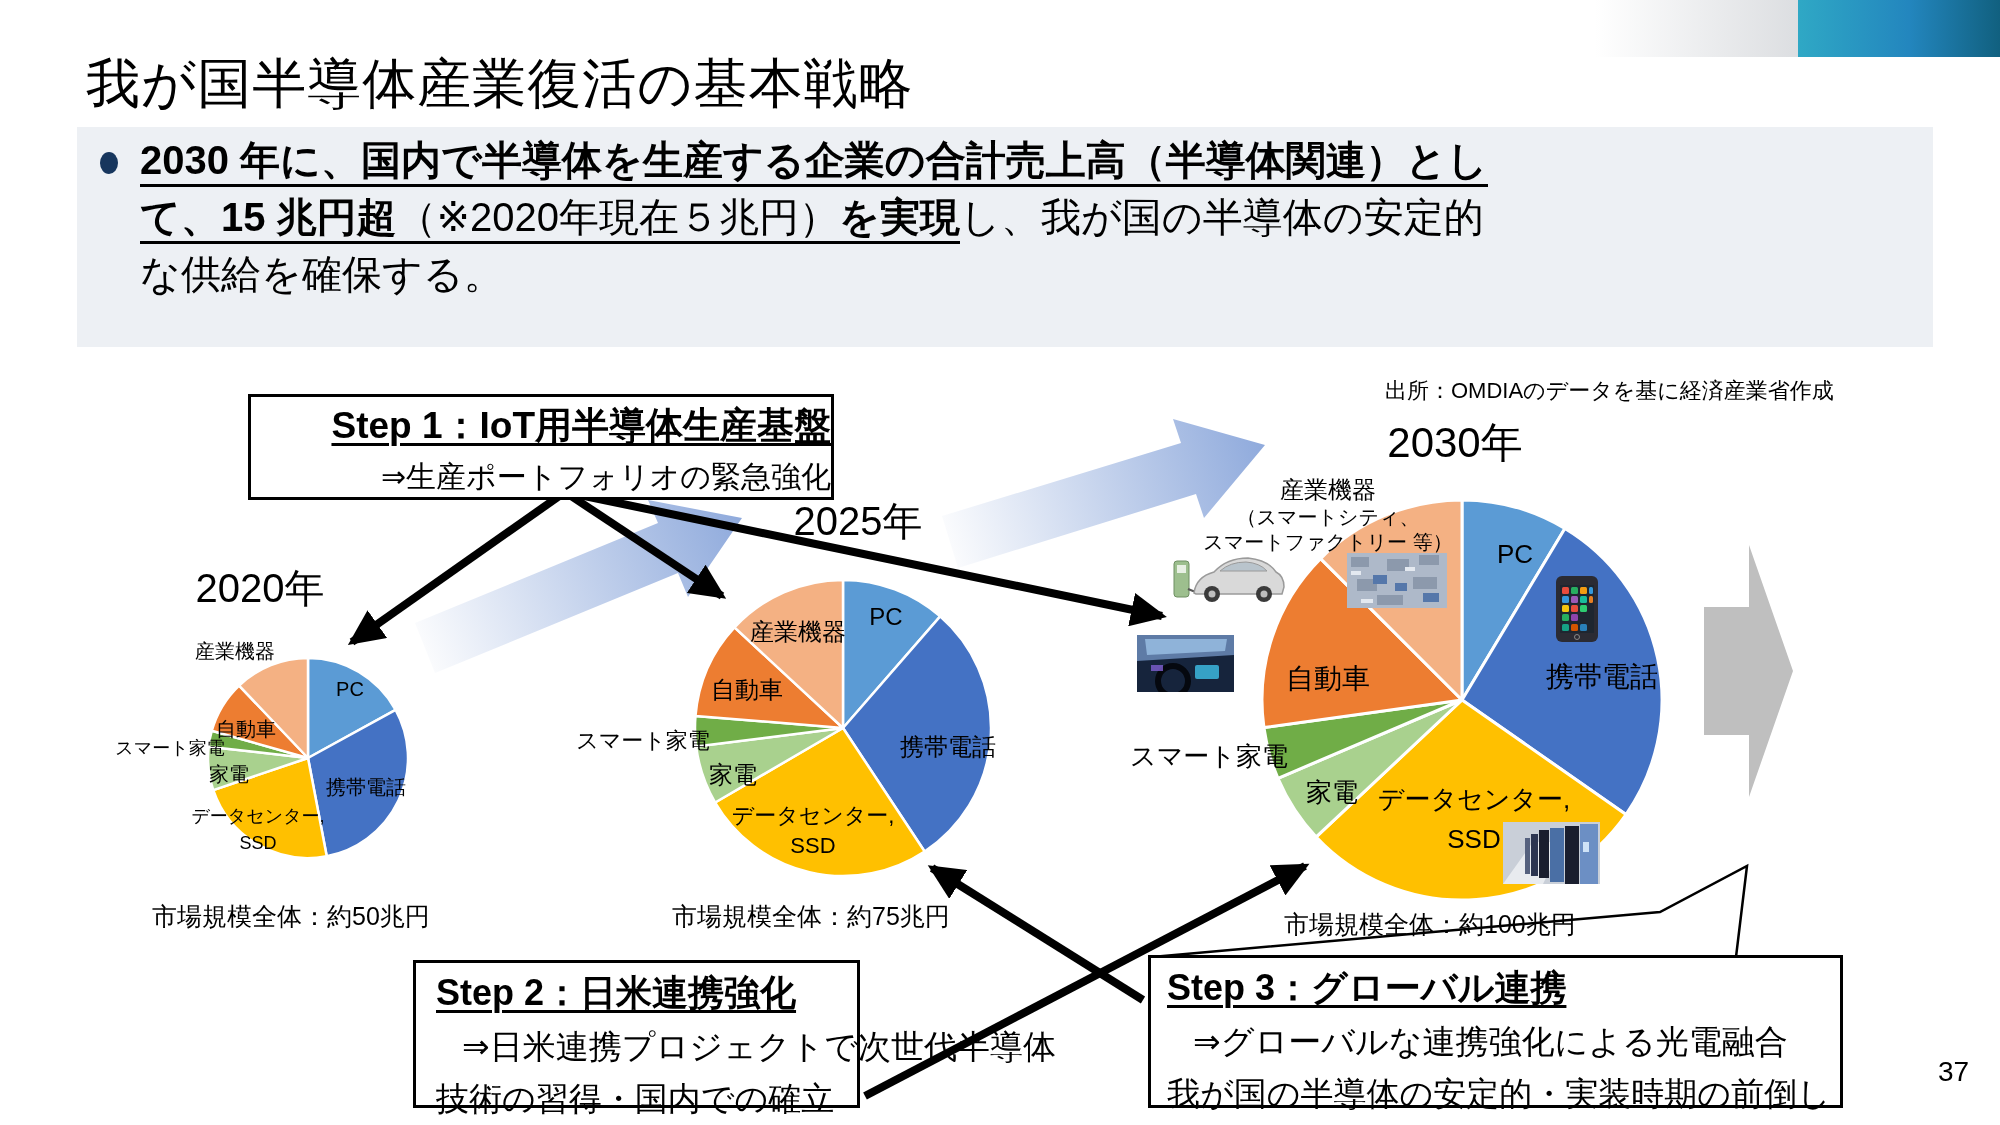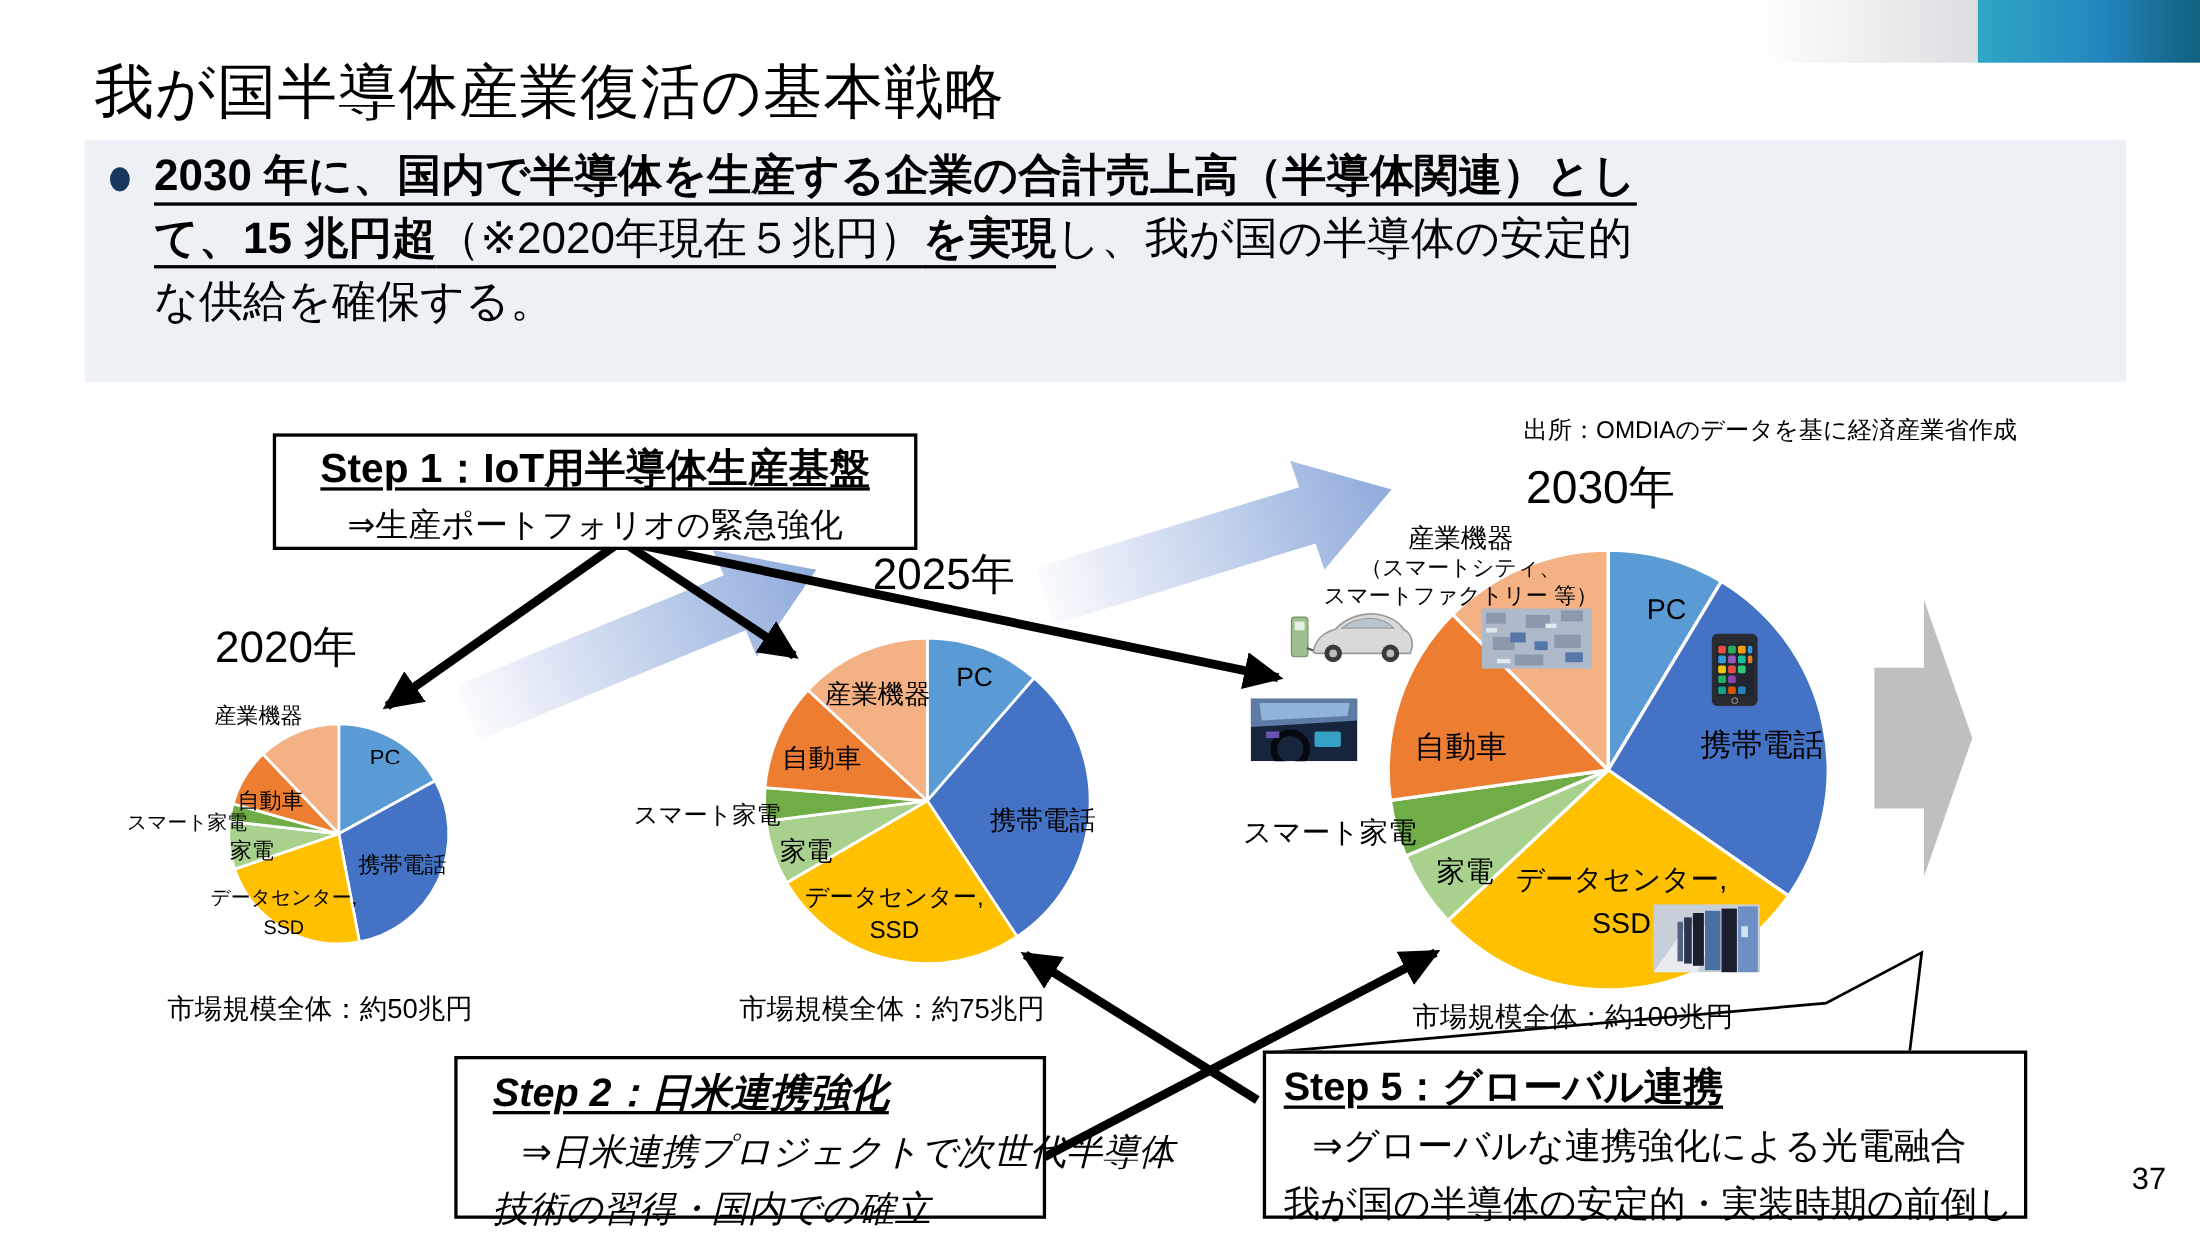--- a/index.html
+++ b/index.html
@@ -22,24 +22,24 @@
   
   .source-note{left:1385px;top:376px;font-size:22px;white-space:nowrap;}
   
   .year-label{font-size:40px;white-space:nowrap;transform:translateX(-50%);}
   
   .market-label{font-size:25px;white-space:nowrap;z-index:3;}
   
   .step-box{background:#fff;border:3px solid #000;z-index:4;box-sizing:border-box;}
   .step-title{font-weight:bold;text-decoration:underline;text-decoration-thickness:3px;text-underline-offset:5px;white-space:nowrap;}
   .step-line{white-space:nowrap;}
-  #step1-box{left:248px;top:394px;width:586px;height:106px;text-align:center;padding-top:4px;}
+  #step1-box{left:248px;top:394px;width:586px;height:106px;text-align:right;padding-top:4px;}
   #step1-box .step-title{font-size:37px;}
   #step1-box .step-line{font-size:30px;margin-top:6px;}
-  #step2-box{left:413px;top:960px;width:538px;height:148px;padding:6px 0 0 32px;font-style:italic;}
+  #step2-box{left:413px;top:960px;width:447px;height:148px;padding:6px 0 0 20px;}
   #step2-box .step-title,#step3-box .step-title{font-size:36px;}
   #step2-box .step-line,#step3-box .step-line{font-size:33px;margin-top:7px;}
   #step3-box{left:1148px;top:955px;width:695px;height:153px;padding:6px 0 0 16px;}
   .indent1{padding-left:26px;}
   
   #pie-layer{left:0;top:0;width:2000px;height:1125px;z-index:1;}
   #arrow-layer{left:0;top:0;z-index:2;}
   .pie-label{position:absolute;z-index:3;text-align:center;transform:translateX(-50%);white-space:nowrap;line-height:1.15;}
   .photo{z-index:3;}
   .page-number{left:1938px;top:1056px;font-size:28px;}
@@ -200,21 +200,21 @@
 <div id="step1-box" class="abs step-box">
   <div class="step-title">Step 1：IoT用半導体生産基盤</div>
   <div class="step-line">⇒生産ポートフォリオの緊急強化</div>
 </div>
 <div id="step2-box" class="abs step-box">
   <div class="step-title">Step 2：日米連携強化</div>
   <div class="step-line indent1">⇒日米連携プロジェクトで次世代半導体</div>
   <div class="step-line">技術の習得・国内での確立</div>
 </div>
 <div id="step3-box" class="abs step-box">
-  <div class="step-title">Step 5：グローバル連携</div>
+  <div class="step-title">Step 3：グローバル連携</div>
   <div class="step-line indent1">⇒グローバルな連携強化による光電融合</div>
   <div class="step-line">我が国の半導体の安定的・実装時期の前倒し</div>
 </div>
 
 <svg class="abs photo" style="left:1172px;top:545px;" width="115" height="60" viewBox="0 0 115 60">
   <rect x="2" y="16" width="15" height="36" rx="3" fill="#9dbf8e" stroke="#6e8f62"></rect>
   <rect x="5" y="20" width="9" height="8" fill="#e8f0e4"></rect>
   <path d="M16,44 Q24,48 30,46" stroke="#555" stroke-width="2" fill="none"></path>
   <path d="M22,48 Q24,32 42,27 Q55,13 76,13 Q96,15 104,27 Q112,31 112,42 L110,49 L24,49 Z" fill="#d9d9d9" stroke="#9a9a9a" stroke-width="1.5"></path>
   <path d="M48,26 Q58,17 74,17 Q88,18 95,26 Z" fill="#b9c4cc" stroke="#9a9a9a"></path>

